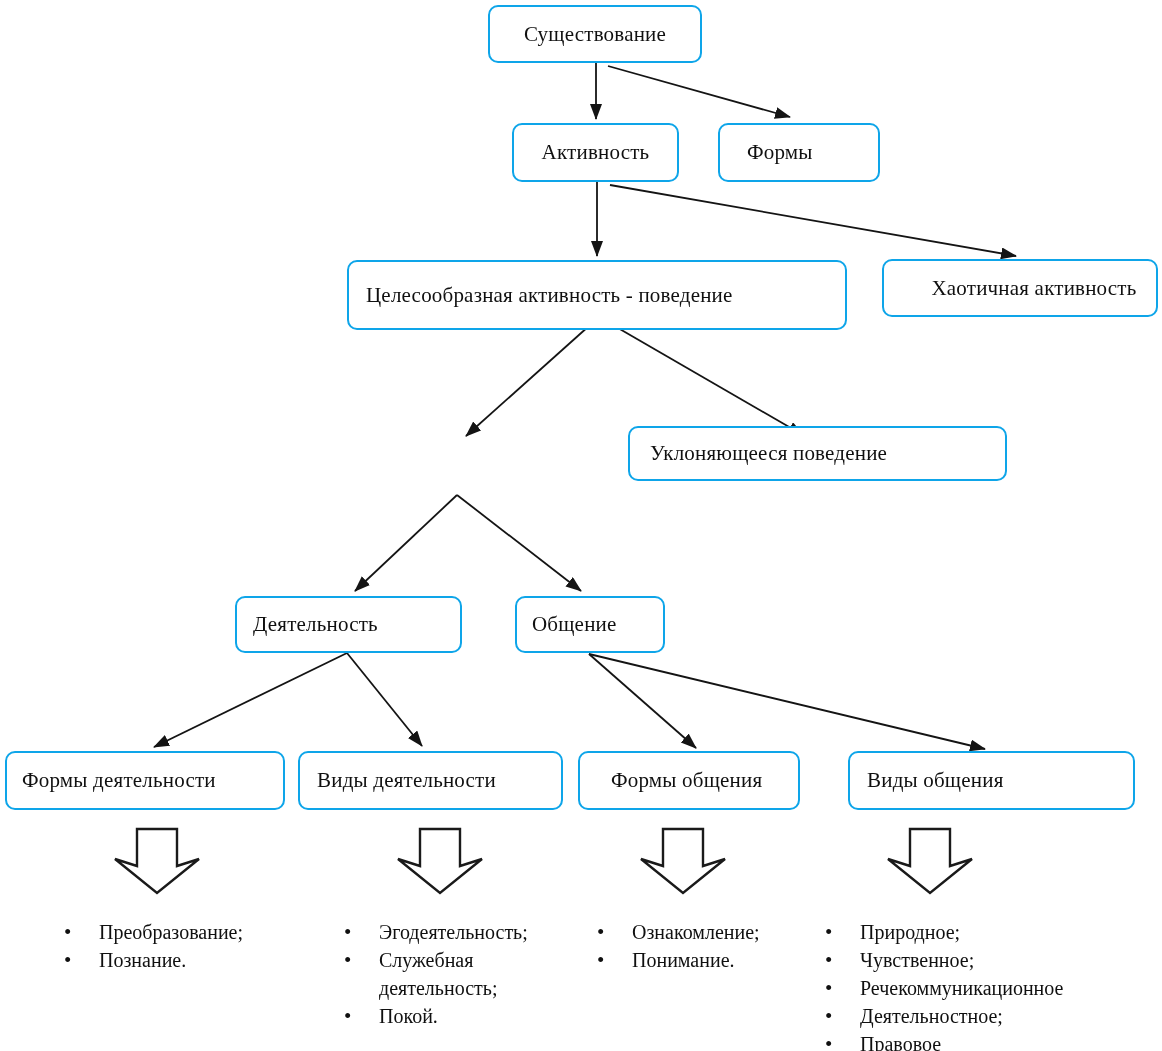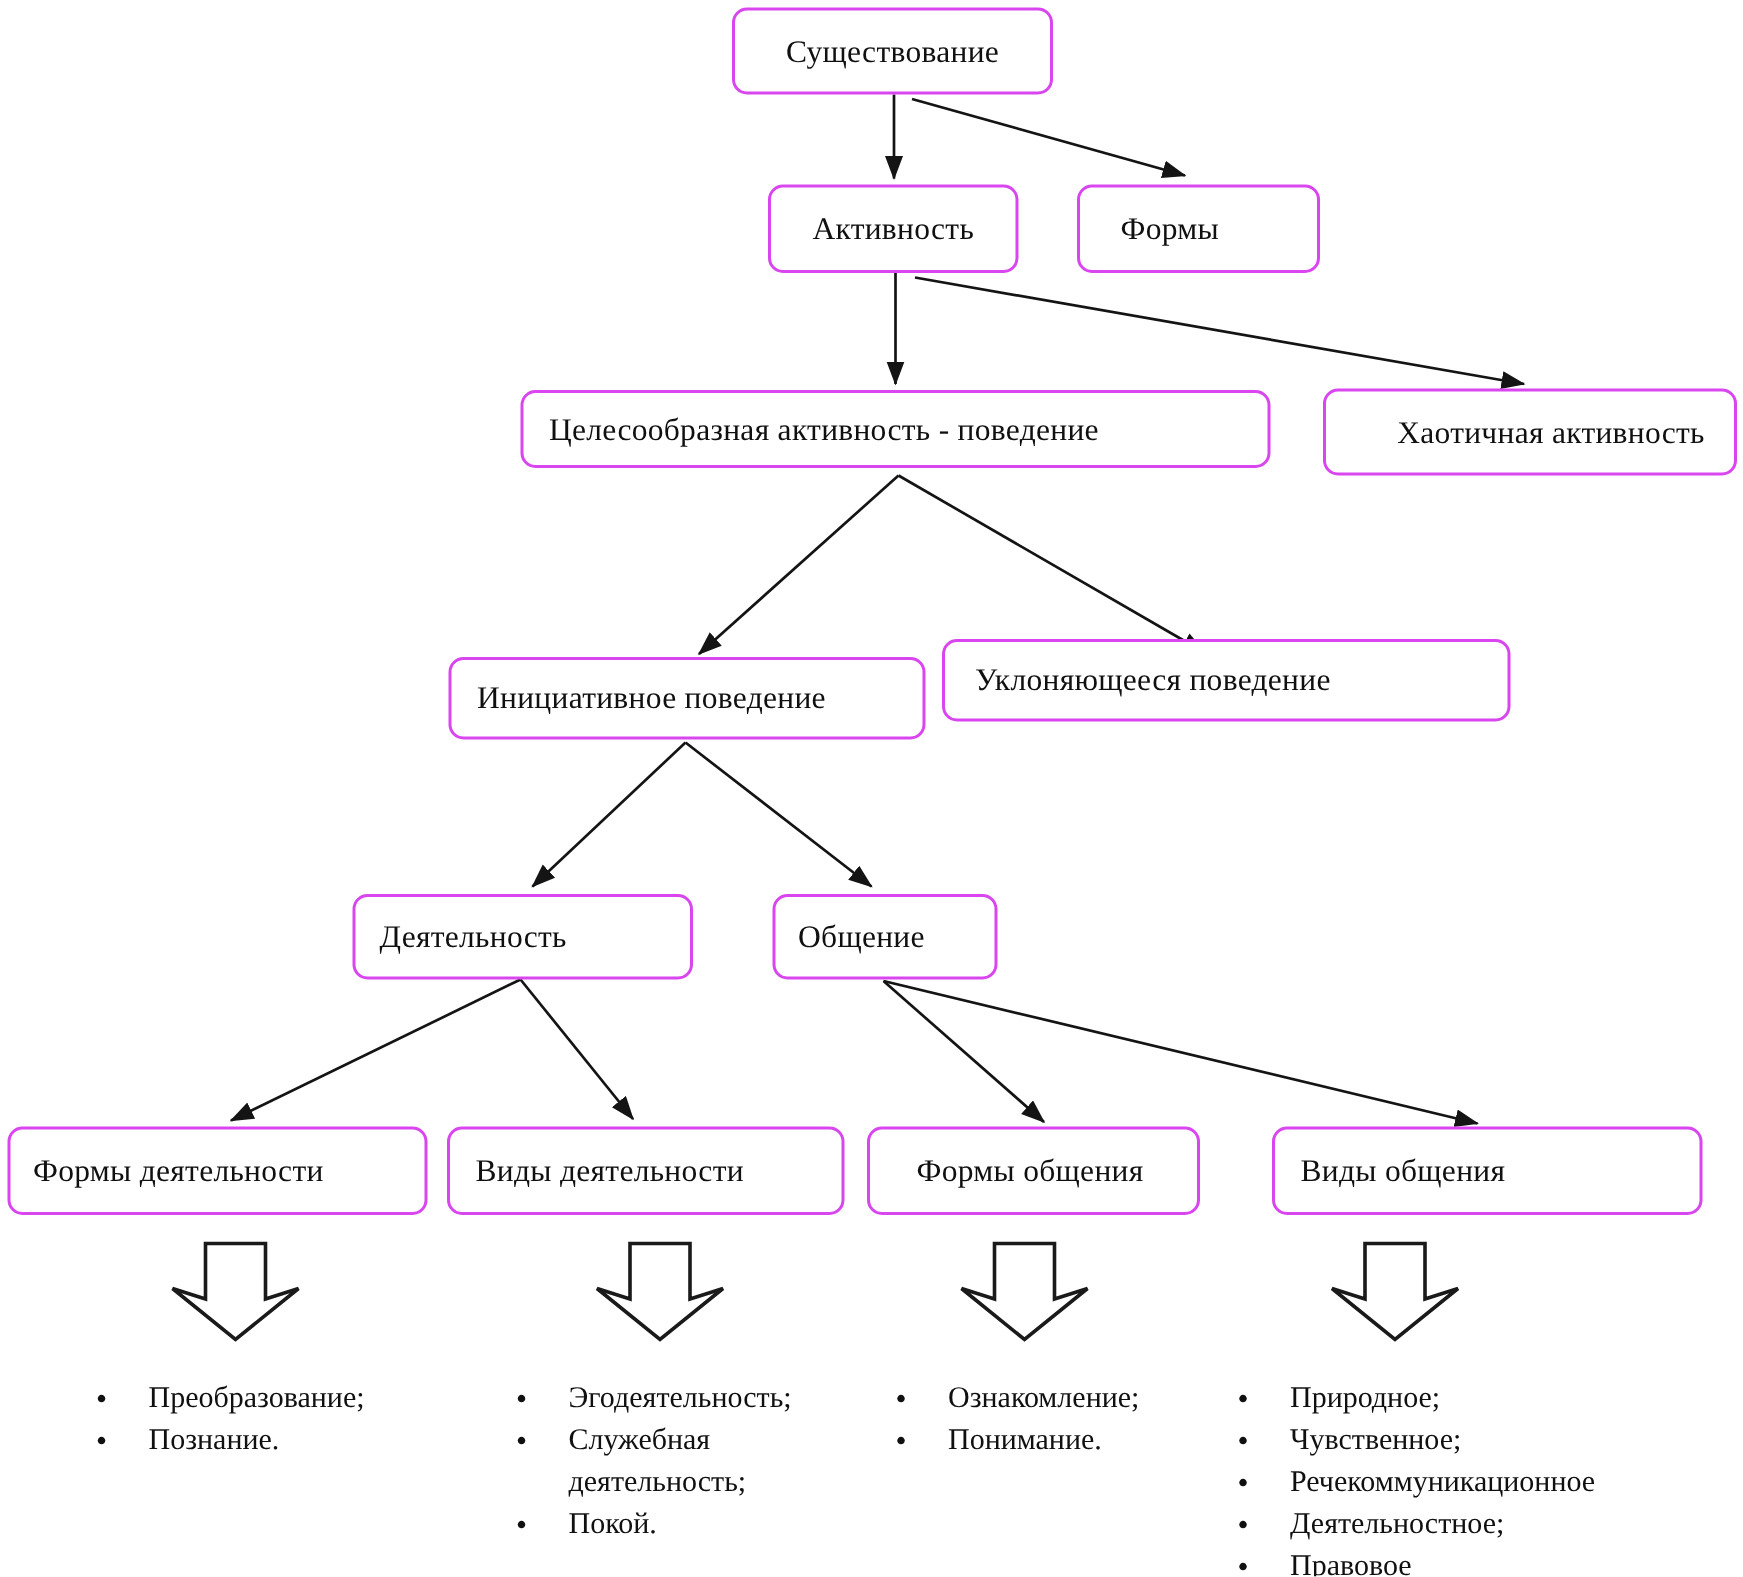--- a/index.html
+++ b/index.html
@@ -20,21 +20,21 @@
     position: absolute;
     left: 0;
     top: 0;
     width: 1162px;
     height: 1051px;
   }
   .node {
     position: absolute;
     box-sizing: border-box;
     background: #ffffff;
-    border: 2px solid #d946ef;
+    border: 2px solid #0ea5e9;
     border-radius: 10px;
     display: flex;
     align-items: center;
     font-size: 21px;
     letter-spacing: 0.2px;
     white-space: nowrap;
     z-index: 2;
   }
   .node.center { justify-content: center; }
   .blist {
@@ -98,25 +98,24 @@
     <polygon class="block-arrow" points="663,829 703,829 703,866 725,859 683,893 641,859 663,866"></polygon>
     <polygon class="block-arrow" points="910,829 950,829 950,866 972,859 930,893 888,859 910,866"></polygon>
   </svg>
 
   <div class="node center" style="left:488px; top:5px; width:214px; height:58px;">Существование</div>
 
   <div class="node center" style="left:512px; top:123px; width:167px; height:59px;">Активность</div>
 
   <div class="node" style="left:718px; top:123px; width:162px; height:59px; padding-left:27px;">Формы</div>
 
-  <div class="node" style="left:347px; top:260px; width:500px; height:52px; padding-left:17px;">Целесообразная активность - поведение</div>
+  <div class="node" style="left:347px; top:260px; width:500px; height:70px; padding-left:17px;">Целесообразная активность - поведение</div>
 
   <div class="node center" style="left:882px; top:259px; width:276px; height:58px;padding-left:28px;">Хаотичная активность</div>
 
-  <div class="node" style="left:299px; top:438px; width:318px; height:55px; padding-left:17px;">Инициативное поведение</div>
 
   <div class="node" style="left:628px; top:426px; width:379px; height:55px; padding-left:20px;">Уклоняющееся поведение</div>
 
   <div class="node" style="left:235px; top:596px; width:227px; height:57px; padding-left:16px;">Деятельность</div>
 
   <div class="node" style="left:515px; top:596px; width:150px; height:57px; padding-left:15px;">Общение</div>
 
   <div class="node" style="left:5px; top:751px; width:280px; height:59px; padding-left:15px;">Формы деятельности</div>
 
   <div class="node" style="left:298px; top:751px; width:265px; height:59px; padding-left:17px;">Виды деятельности</div>

